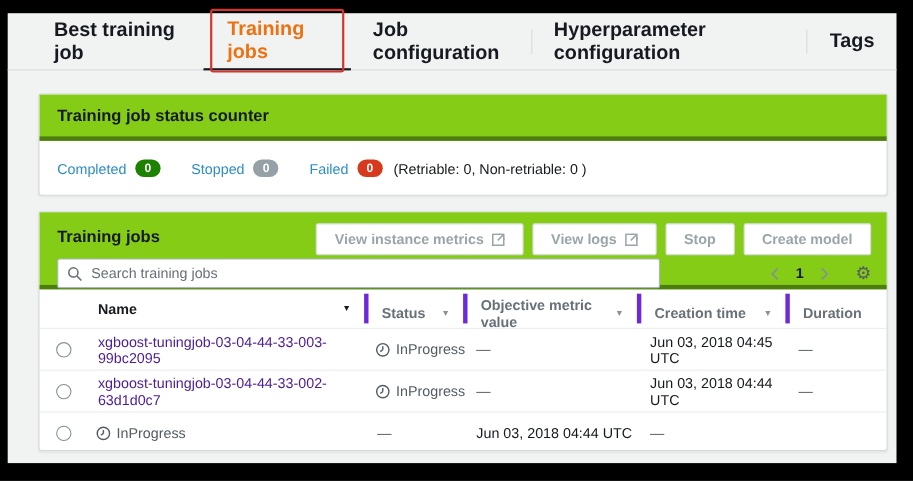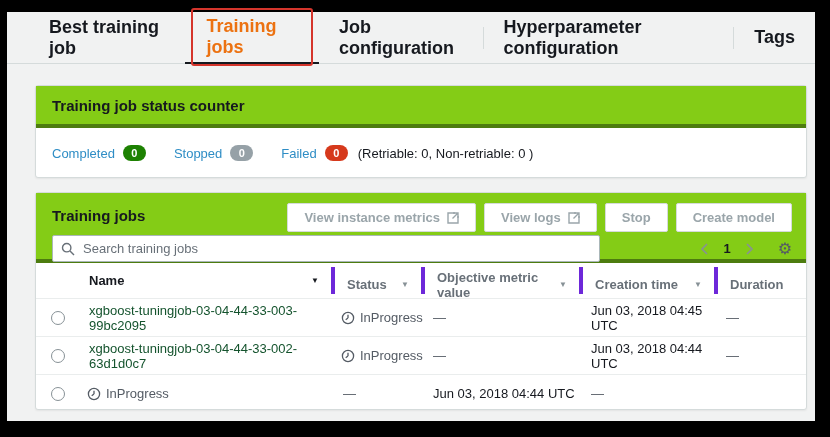--- a/index.html
+++ b/index.html
@@ -60,21 +60,21 @@
   .th{display:flex;align-items:center;justify-content:space-between;padding:0 12px 0 12px;height:20px;}
   .th.sep{border-left:4px solid #6d28d9;height:35px;box-sizing:border-box;padding-top:8px;height:27px;}
   .th-name{color:#16191f;}
   .tri{font-size:8px;color:#879196;cursor:pointer;}
   .tri.dark{color:#16191f;}
   .row{height:37px;border-bottom:1px solid #eaeded;font-size:13px;}
   .row:last-child{border-bottom:none;}
   .radio{width:14px;height:14px;border:1px solid #879196;border-radius:50%;background:#fff;
     margin-left:15px;cursor:pointer;box-sizing:border-box;}
   .cell{padding-left:12px;color:#545b64;}
-  .link{color:#14532d;cursor:pointer;}
+  .link{color:#4c1d95;cursor:pointer;}
   .status-cell{display:flex;align-items:center;gap:5px;padding-left:10px;color:#545b64;}
   .time-cell{color:#16191f;}
   svg{display:block;}
 </style>
 </head>
 <body>
 
 <div class="viewport">
 
   <div class="tabs">

